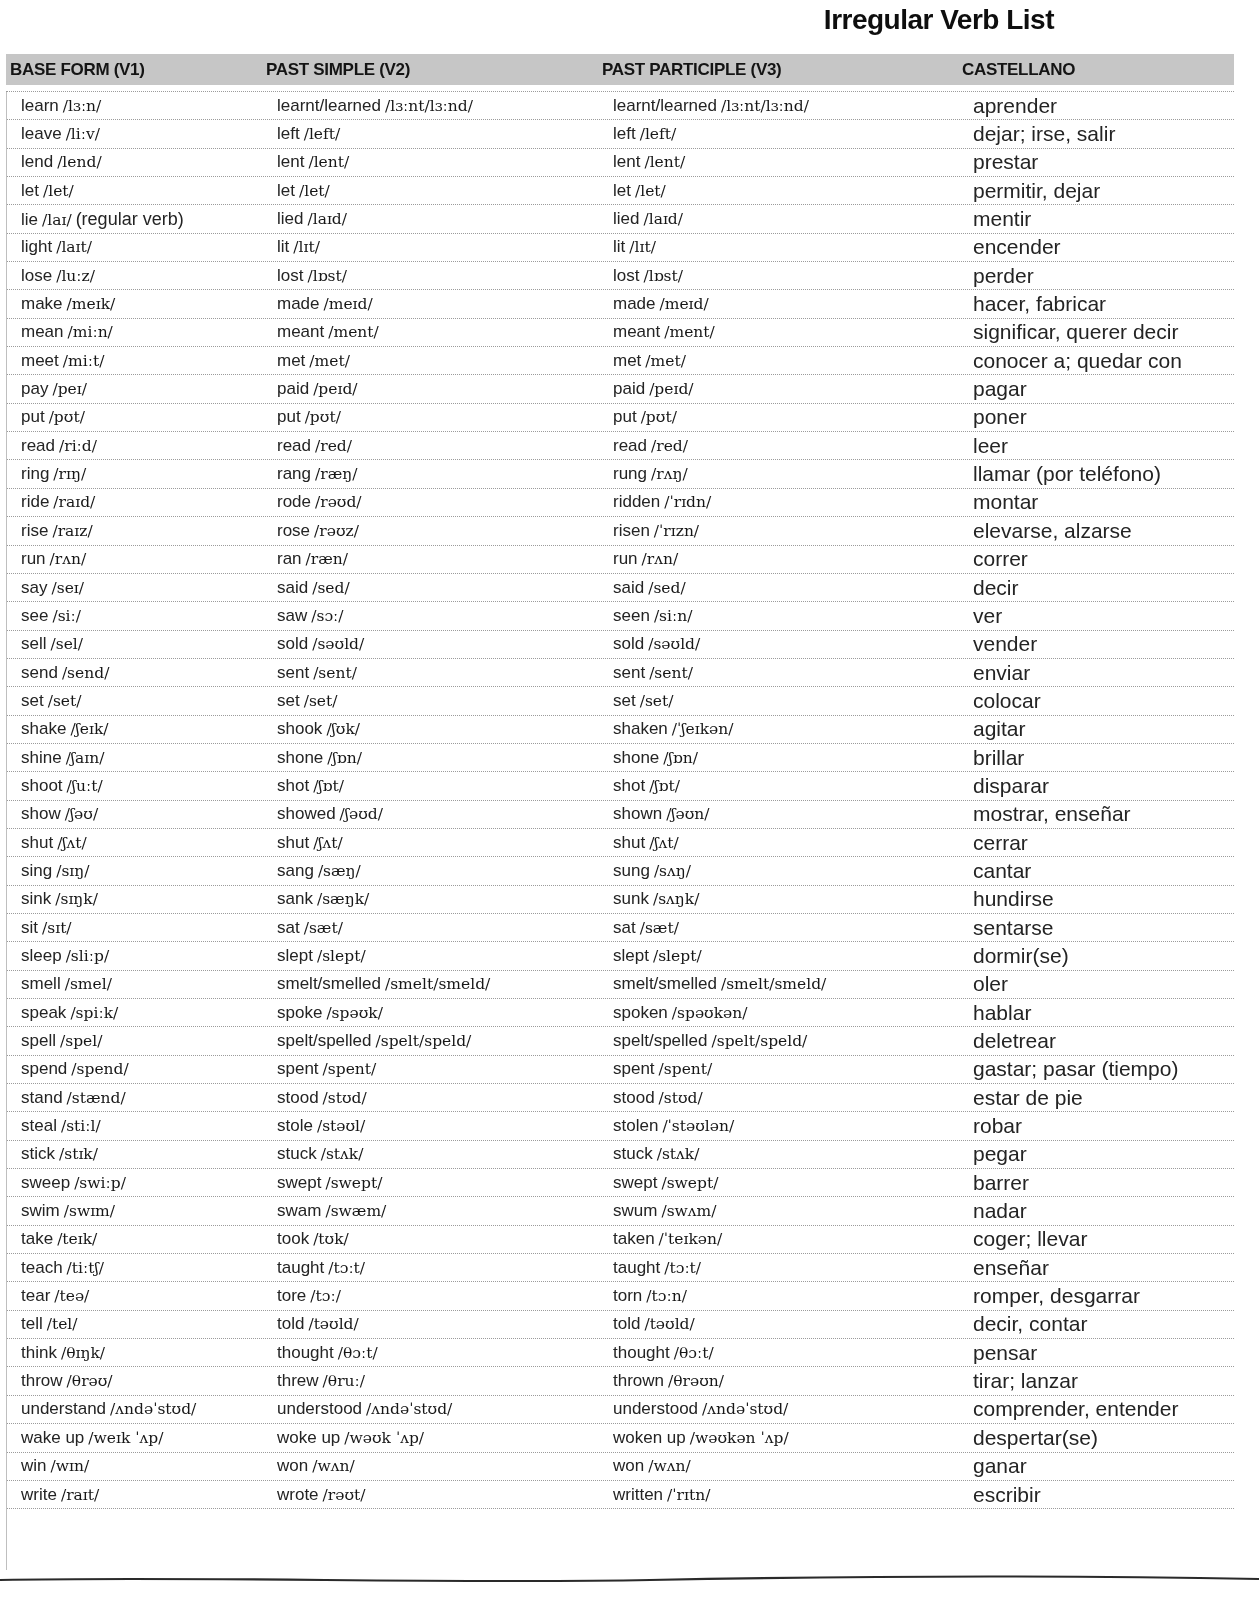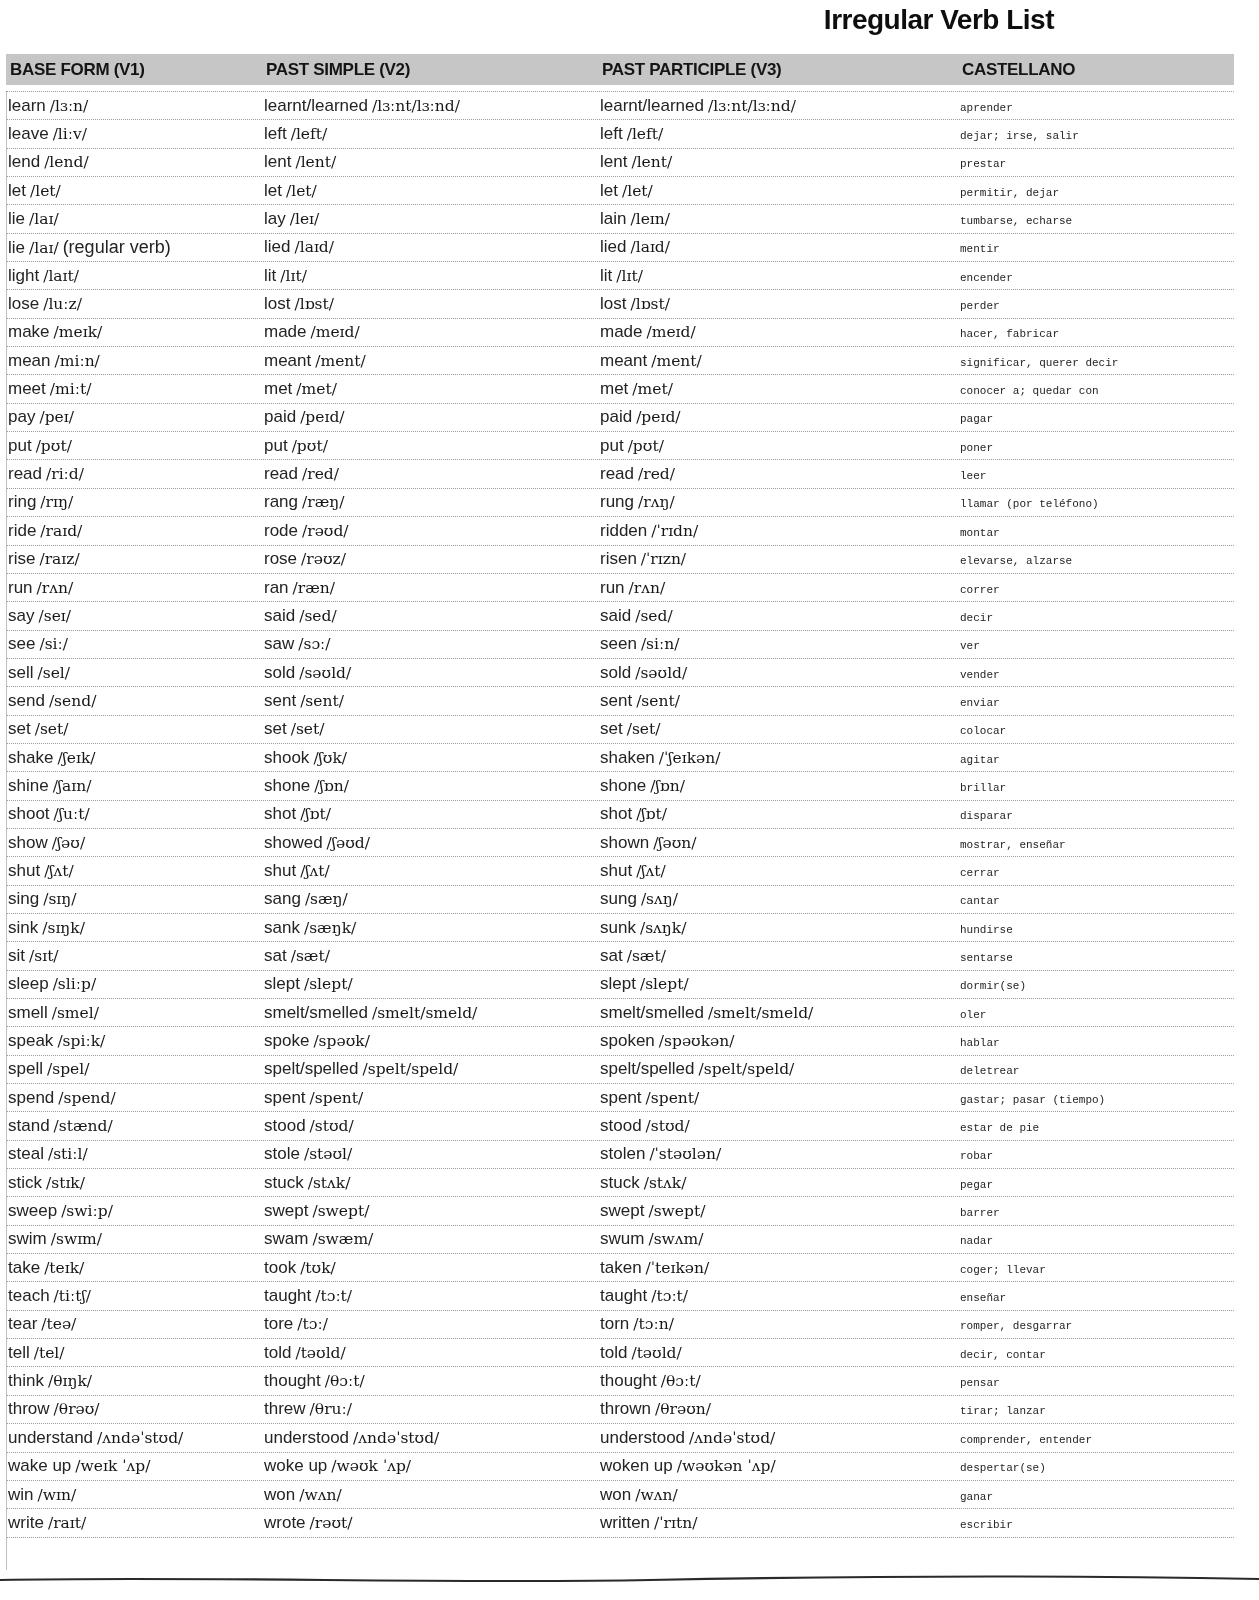--- a/index.html
+++ b/index.html
@@ -39,42 +39,42 @@
   .tbody{
     margin-top:6px;
     border-top:1px dotted #9b9b9b;
   }
   .tr{
     display:grid;
     grid-template-columns:256px 336px 360px 1fr;
     height:27.35px;
     align-items:center;
     border-bottom:1px dotted #9b9b9b;
-    padding-left:2px;
+    padding-left:15px;
     white-space:nowrap;
     overflow:visible;
   }
   .td{overflow:visible;}
   .w{
     font-family:"Liberation Sans", sans-serif;
     font-size:17px;color:#242424;
   }
   .p{
     font-family:"DejaVu Serif", serif;
     font-size:15.5px;color:#171717;
     margin-left:4px;
   }
   .n{
     font-family:"Liberation Sans", sans-serif;
     font-size:18px;color:#242424;
     margin-left:4px;
   }
   .es{
-    font-family:Liberation Mono, monospace;
-    font-size:11px;color:#242424;
+    font-family:Liberation Sans, sans-serif;
+    font-size:21px;color:#242424;
   }
 
   
   .left-clip{
     position:absolute;left:0;top:92px;width:6px;height:1478px;
     background:#ffffff;
     border-right:1px solid rgba(0,0,0,0.25);
   }
   
   .bottom-line{
@@ -114,26 +114,20 @@
           <div class="td"><span class="w">lent</span><span class="p">/lent/</span></div>
           <div class="td"><span class="es">prestar</span></div>
         </div>
         <div class="tr">
           <div class="td"><span class="w">let</span><span class="p">/let/</span></div>
           <div class="td"><span class="w">let</span><span class="p">/let/</span></div>
           <div class="td"><span class="w">let</span><span class="p">/let/</span></div>
           <div class="td"><span class="es">permitir, dejar</span></div>
         </div>
         <div class="tr">
-          <div class="td"><span class="w">lie</span><span class="p">/laɪ/</span></div>
-          <div class="td"><span class="w">lay</span><span class="p">/leɪ/</span></div>
-          <div class="td"><span class="w">lain</span><span class="p">/leɪn/</span></div>
-          <div class="td"><span class="es">tumbarse, echarse</span></div>
-        </div>
-        <div class="tr">
           <div class="td"><span class="w">lie</span><span class="p">/laɪ/</span><span class="n">(regular verb)</span></div>
           <div class="td"><span class="w">lied</span><span class="p">/laɪd/</span></div>
           <div class="td"><span class="w">lied</span><span class="p">/laɪd/</span></div>
           <div class="td"><span class="es">mentir</span></div>
         </div>
         <div class="tr">
           <div class="td"><span class="w">light</span><span class="p">/laɪt/</span></div>
           <div class="td"><span class="w">lit</span><span class="p">/lɪt/</span></div>
           <div class="td"><span class="w">lit</span><span class="p">/lɪt/</span></div>
           <div class="td"><span class="es">encender</span></div>

